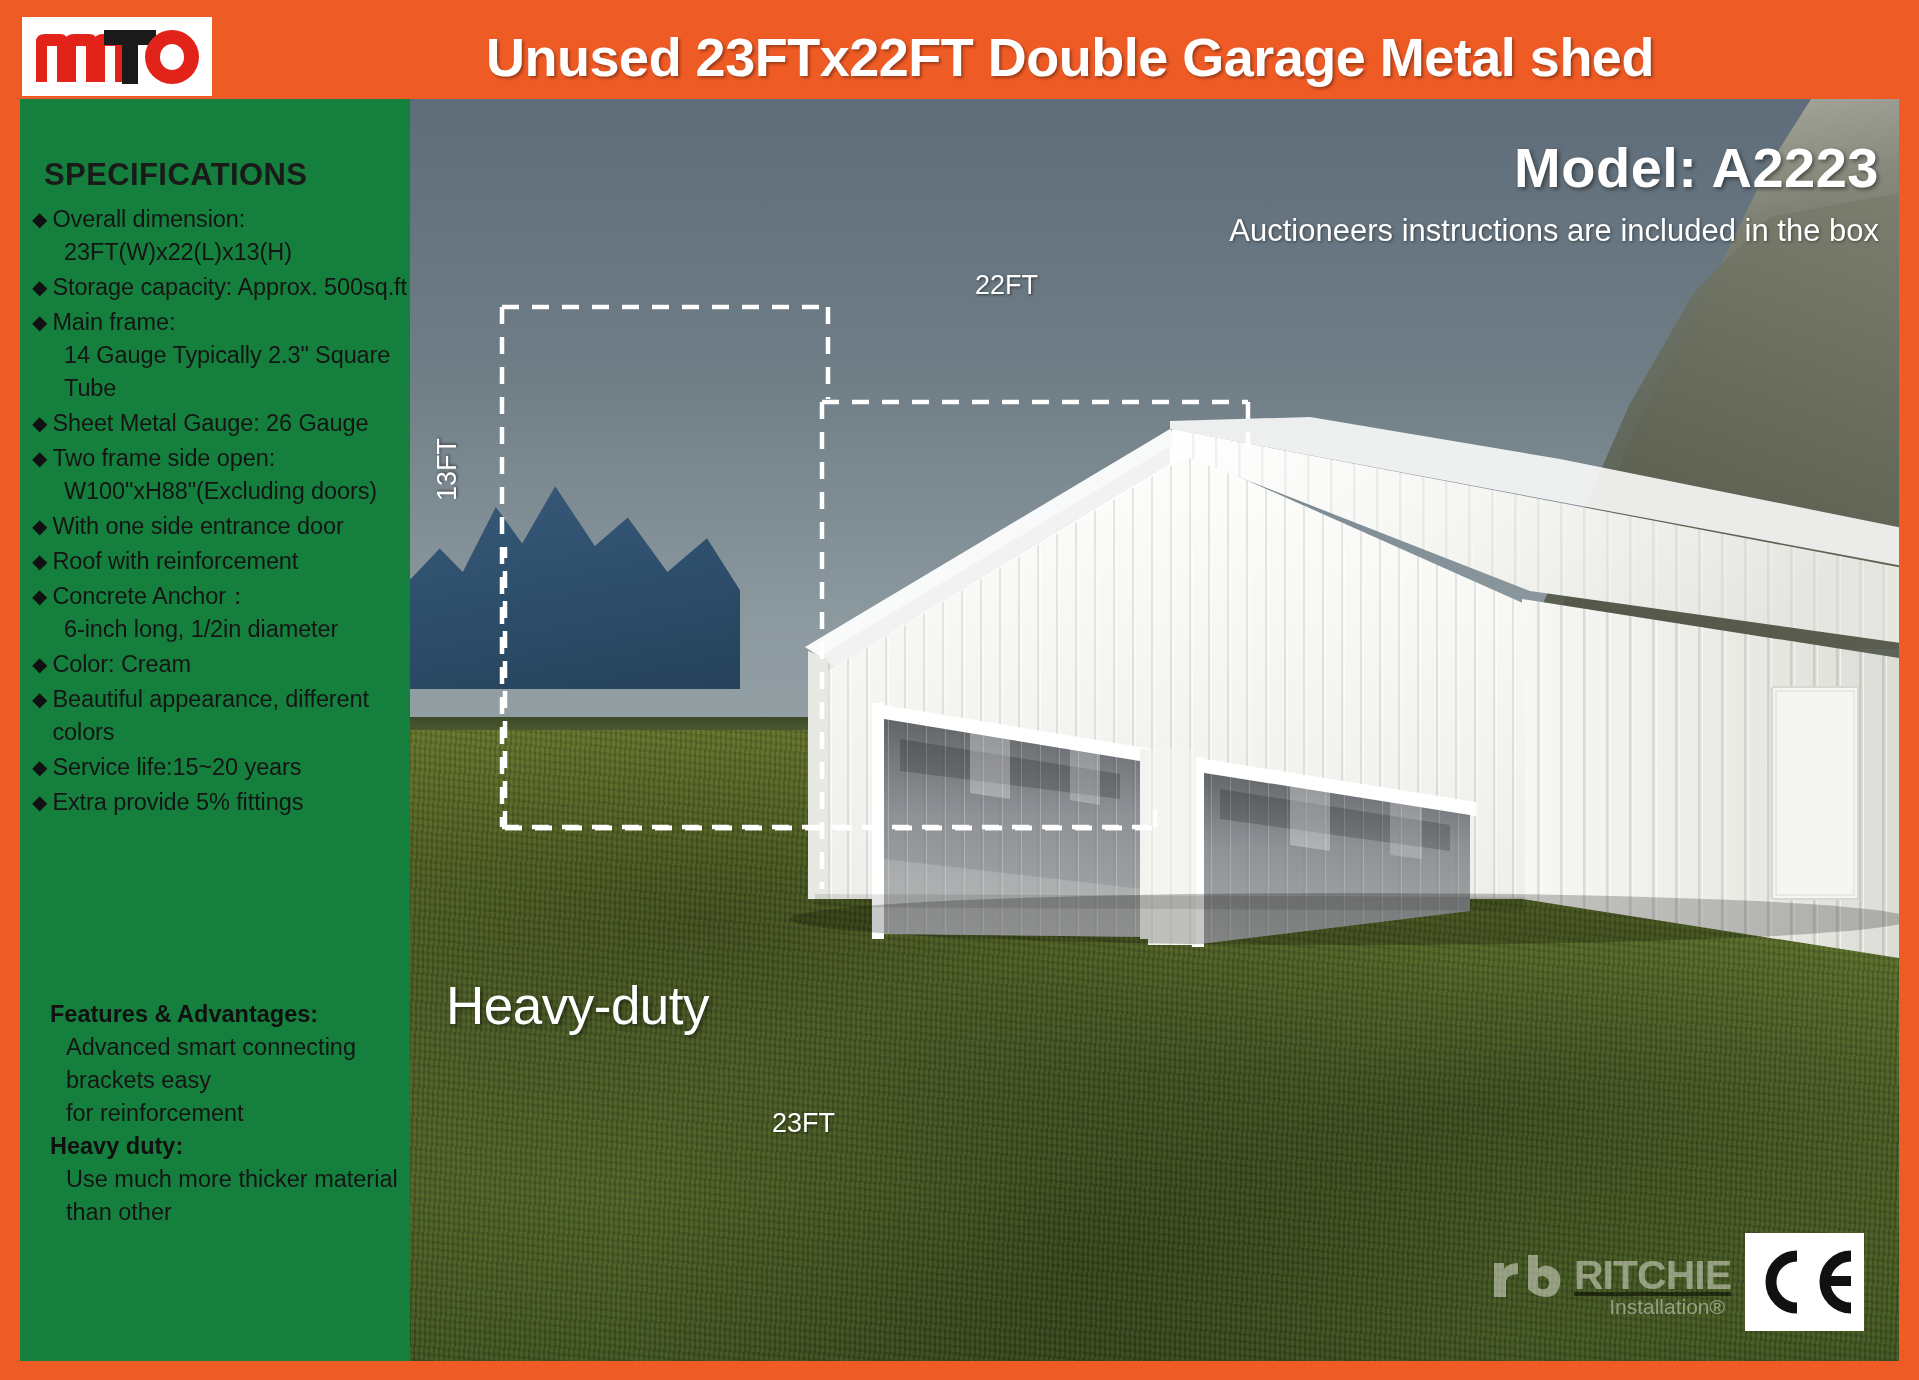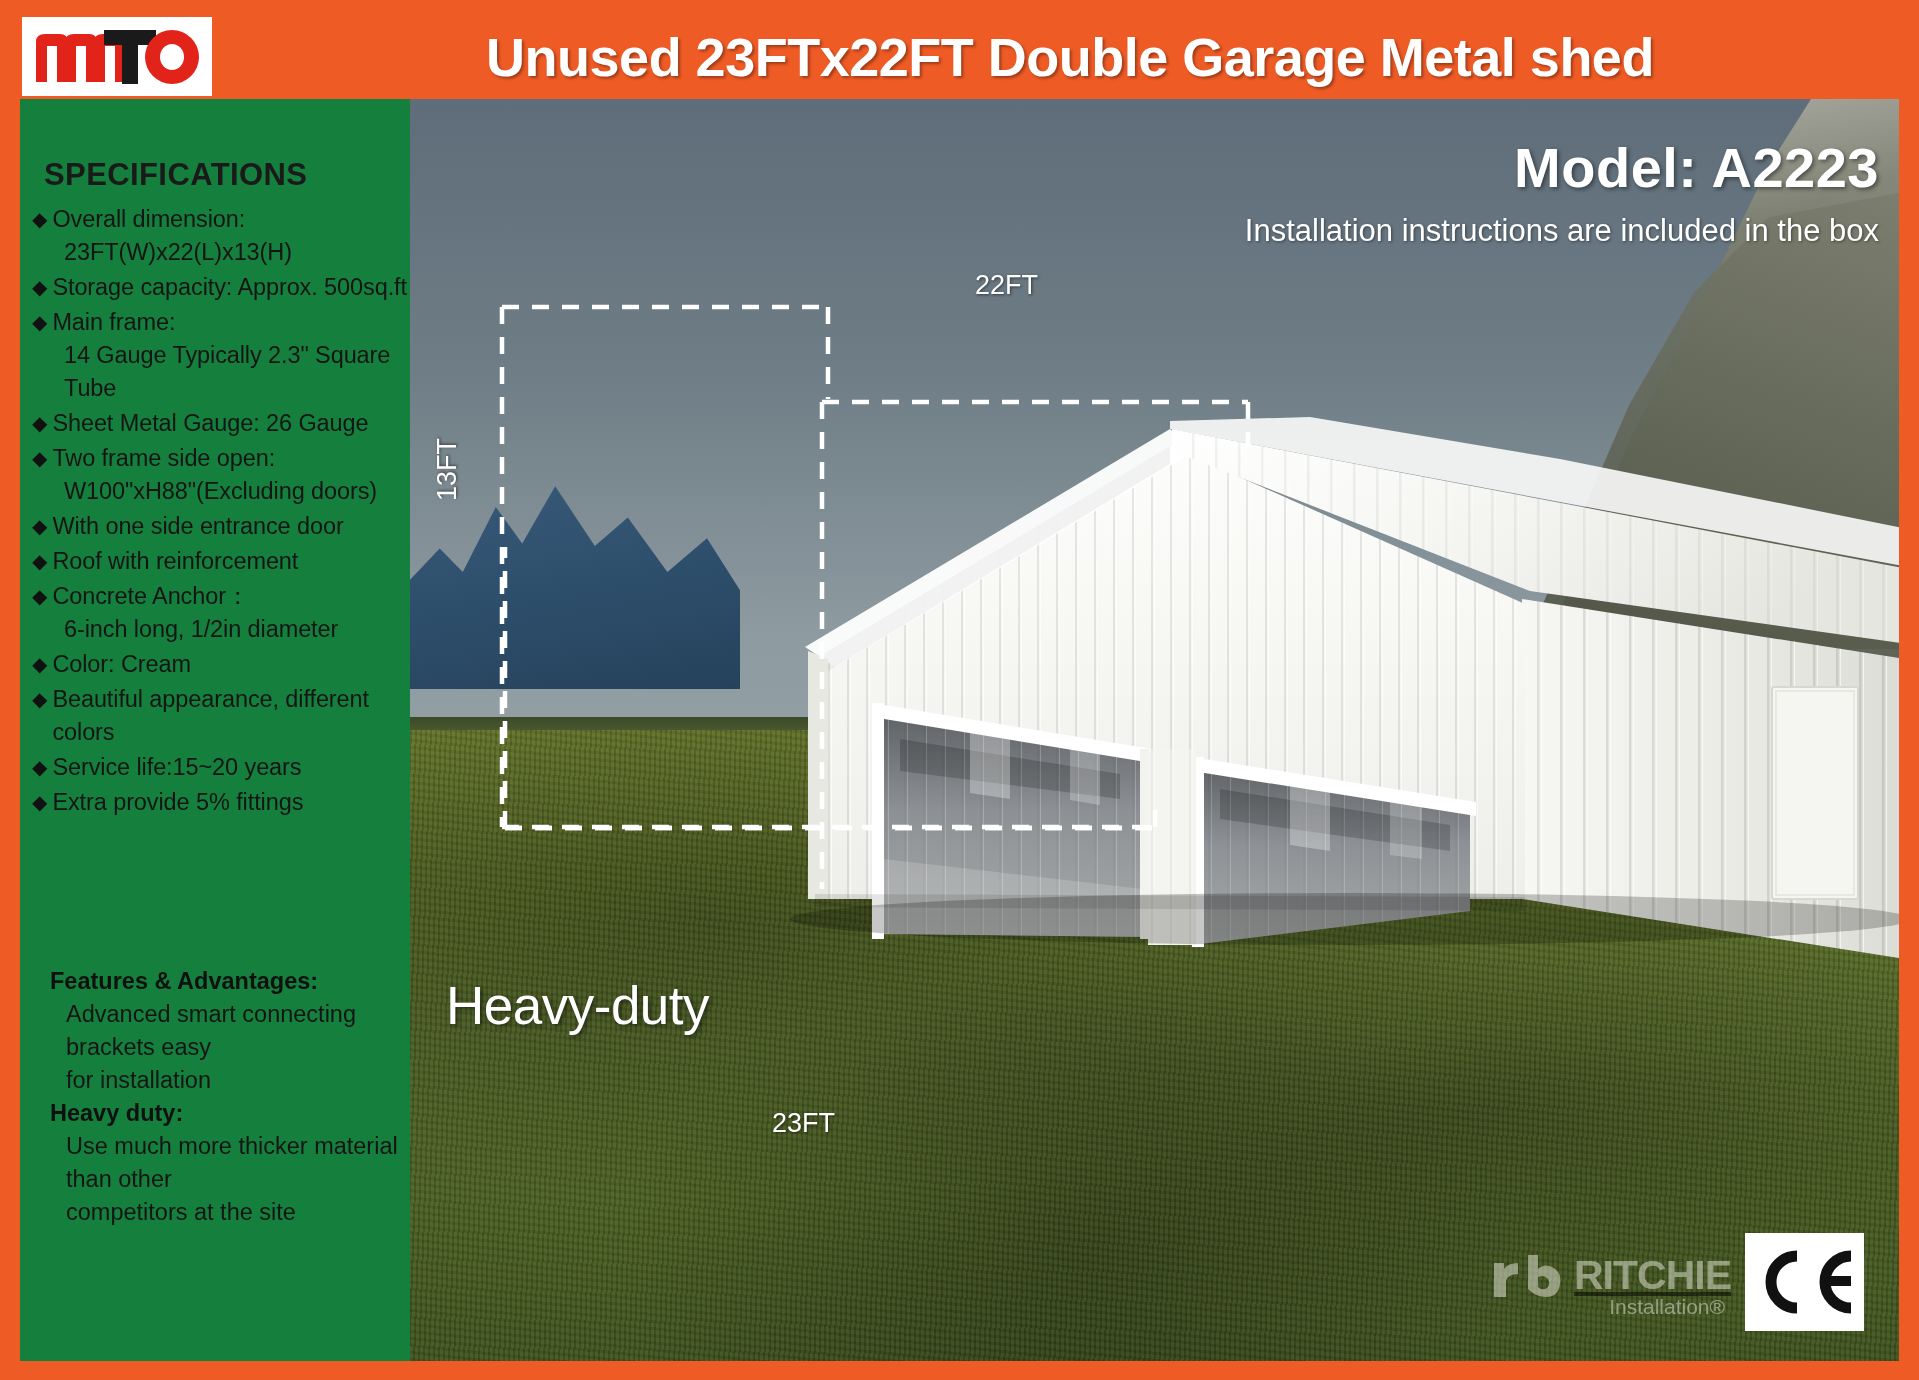--- a/index.html
+++ b/index.html
@@ -314,24 +314,23 @@
           <span class="diamond">◆</span>
           <span class="spec-text">Extra provide 5% fittings</span>
         </div>
       </li>
 
     </ul>
 
     <div id="features">
       <div class="feat-head">Features &amp; Advantages:</div>
       <div class="feat-line">Advanced smart connecting brackets easy</div>
-      <div class="feat-line">for installation</div>
+      <div class="feat-line">for reinforcement</div>
       <div class="feat-head">Heavy duty:</div>
       <div class="feat-line">Use much more thicker material than other</div>
-      <div class="feat-line">competitors at the site</div>
     </div>
 
   </div>
 
   <div id="photo">
 
     <div id="sky"></div>
     <div id="mtn-right"></div>
     <div id="mtn-right2"></div>
     <div id="mtn-left"></div>
@@ -447,21 +446,21 @@
         <path d="M 92 728 L 745 728"></path>
         <path d="M 745 728 L 745 705"></path>
       </g>
     </svg>
 
     <div class="dim-label" id="dim-22">22FT</div>
     <div class="dim-label" id="dim-23">23FT</div>
     <div class="dim-label" id="dim-13">13FT</div>
 
     <div id="model">Model: A2223</div>
-    <div id="instructions">Installation instructions are included in the box</div>
+    <div id="instructions">Auctioneers instructions are included in the box</div>
     <div id="heavy-duty">Heavy-duty</div>
 
     <div id="watermark">
       <div id="wm-top">
         <svg width="74" height="46" viewBox="0 0 74 46">
           <path d="M4 44 L4 10 L14 10 L14 16 Q18 10 28 10 L28 21 Q18 21 16 28 L16 44 Z" fill="#e9eadf"></path>
           <path d="M38 2 L48 2 L48 16 Q54 10 62 14 Q72 19 70 31 Q68 44 56 44 Q46 44 38 36 Z
                    M48 24 L48 34 Q52 38 57 35 Q61 31 58 26 Q54 21 48 24 Z" fill="#e9eadf"></path>
         </svg>
         <span id="wm-name">RITCHIE</span>

